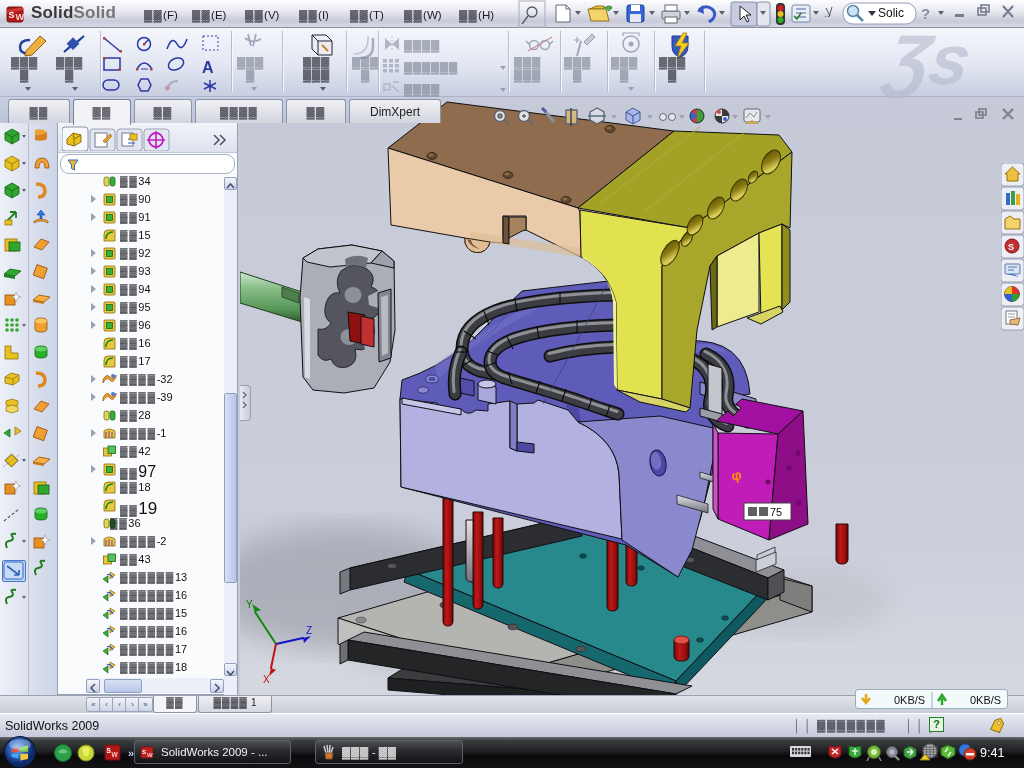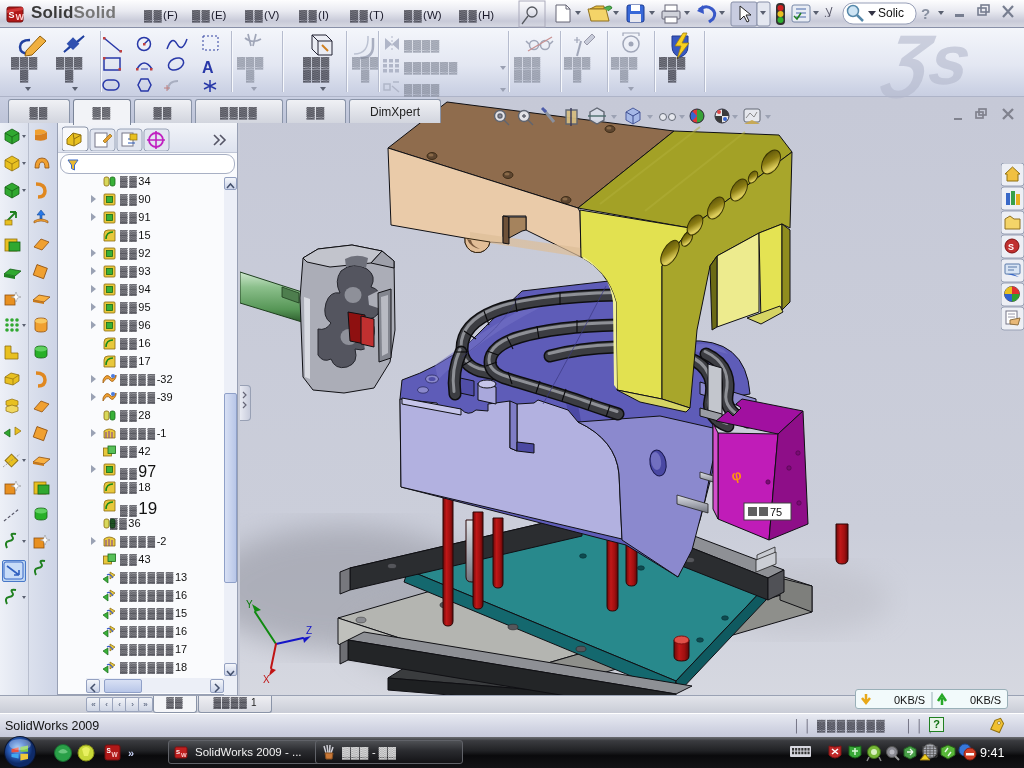--- a/index.html
+++ b/index.html
@@ -886,21 +886,21 @@
       <svg class="abs" style="left:52px;top:5px" width="92" height="22" viewBox="0 0 92 22">
 <circle cx="11" cy="11" r="8.5" fill="#2AA048" stroke="#186830" stroke-width="1"></circle>
         <path d="M6,10 Q11,4 16,10 Q11,13 6,10" fill="#7ad08c" opacity=".8"></path>
 <circle cx="34" cy="11" r="8" fill="#C8D838" stroke="#889018"></circle>
         <path d="M30,7 Q34,3 38,7 L36,14 L32,14 Z" fill="#E8F060"></path>
 <rect x="53" y="3" width="15" height="15" rx="2" fill="#B01818" stroke="#701010"></rect>
         <text x="54.5" y="11" font-size="6.5" font-weight="bold" fill="#fff">S</text>
         <text x="59.5" y="15" font-size="6.5" font-weight="bold" fill="#f8c8c8">W</text>
 <text x="76" y="15" font-size="11" font-weight="bold" fill="#C8D4F8">»</text>
       </svg>
-      <div class="tbtn" style="left:168px;width:157px"><svg class="abs" style="left:5px;top:4px" width="15" height="15" viewBox="0 0 15 15">
+      <div class="tbtn" style="left:134px;width:157px"><svg class="abs" style="left:5px;top:4px" width="15" height="15" viewBox="0 0 15 15">
           <rect x="1" y="2" width="12" height="11" rx="1.5" fill="#C02020" stroke="#801010"></rect>
           <text x="2" y="9" font-size="6" font-weight="bold" fill="#fff">S</text>
           <text x="7" y="12" font-size="6" font-weight="bold" fill="#f8c8c8">W</text>
         </svg><span style="font-size:11.5px">SolidWorks 2009 - ...</span></div>
       <div class="tbtn" style="left:315px;width:148px"><svg class="abs" style="left:5px;top:3px" width="16" height="17" viewBox="0 0 16 17">
           <path d="M3,2 L5,9 M6,1 L7,9 M9,1 L8.5,9 M12,3 L10,9" stroke="#D0D0D8" stroke-width="1.5"></path>
           <path d="M4,9 L12,9 L11,15 L5,15 Z" fill="#C87838" stroke="#885020"></path>
         </svg><span class="ck" style="color:#f0f0f0;font-size:11px;letter-spacing:1px">▓▓▓</span><span style="font-size:11px"> - </span><span class="ck" style="color:#f0f0f0;font-size:11px;letter-spacing:1px">▓▓</span></div>
       <svg class="abs" style="left:790px;top:8px" width="22" height="14" viewBox="0 0 22 14">
         <rect x="0" y="1" width="21" height="11" rx="1" fill="#D8D8E0"></rect>

